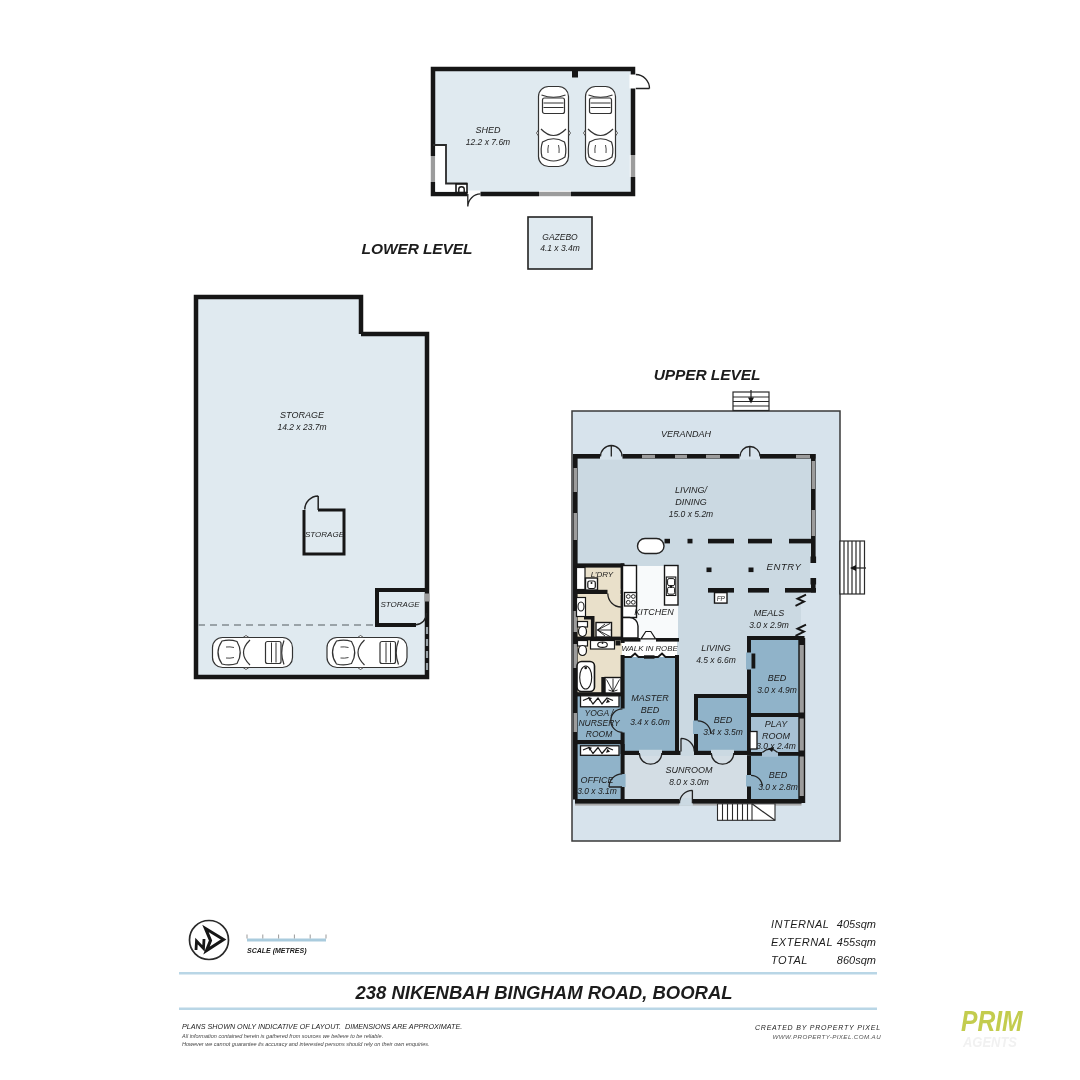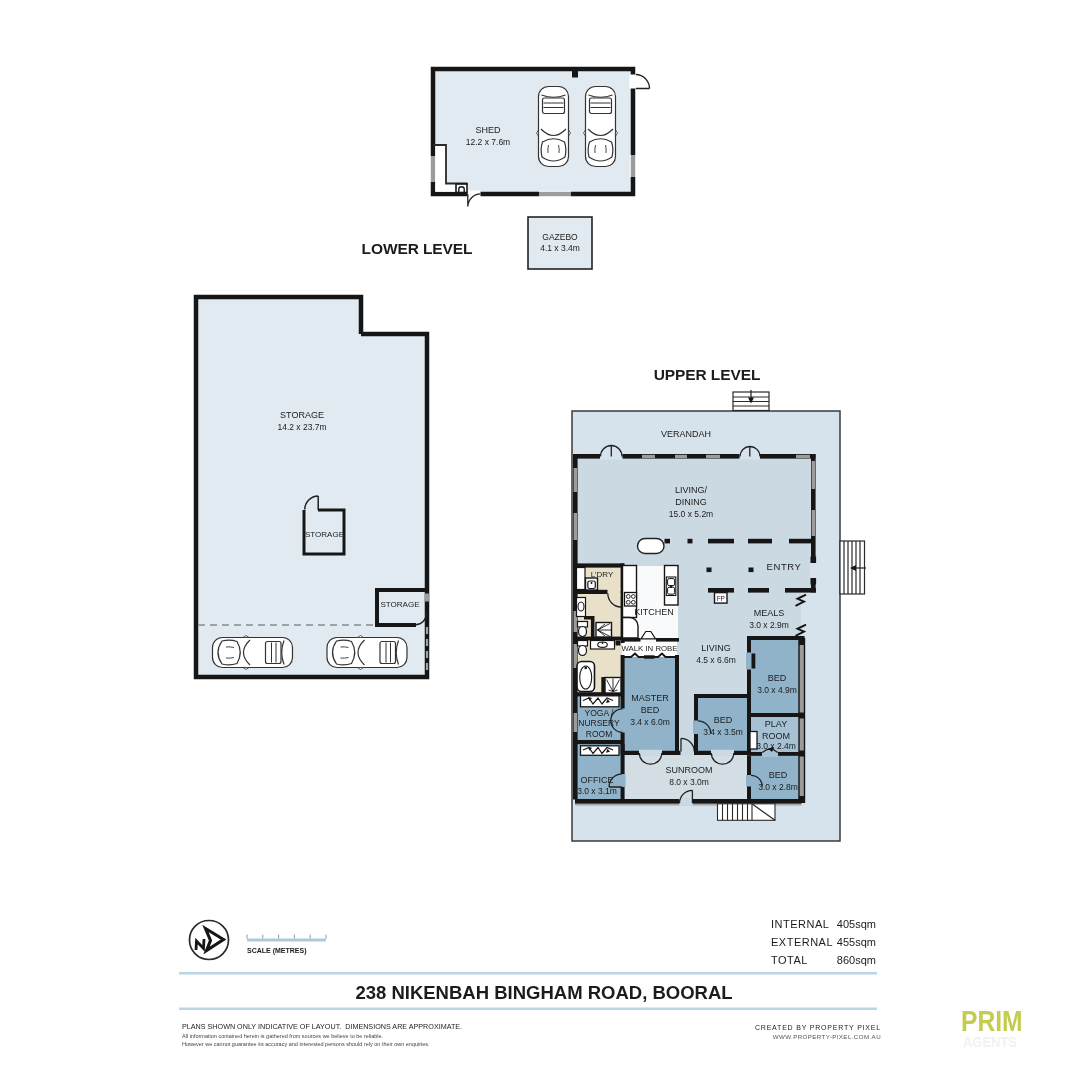--- a/index.html
+++ b/index.html
@@ -1,16 +1,16 @@
 <!DOCTYPE html>
 <html><head>
 <meta charset="utf-8">
 <style>
 html,body{margin:0;padding:0;background:#fff;}
-#page{width:1023px;height:1080px;position:relative;background:#fff;overflow:hidden;}
+#page{width:1023px;height:1080px;position:relative;background:#fff;overflow:hidden;font-style:italic;}
 text{font-family:"Liberation Sans",sans-serif;fill:#1c1c1c;}
 .rm{font-size:9px;}
 .dim{font-size:8.5px;}
 .ttl{font-size:15.5px;font-weight:bold;letter-spacing:-0.1px;}
 </style>
 </head>
 <body>
 <div id="page">
 <svg width="1080" height="1080" viewBox="0 0 1080 1080" xmlns="http://www.w3.org/2000/svg">
 <defs>

